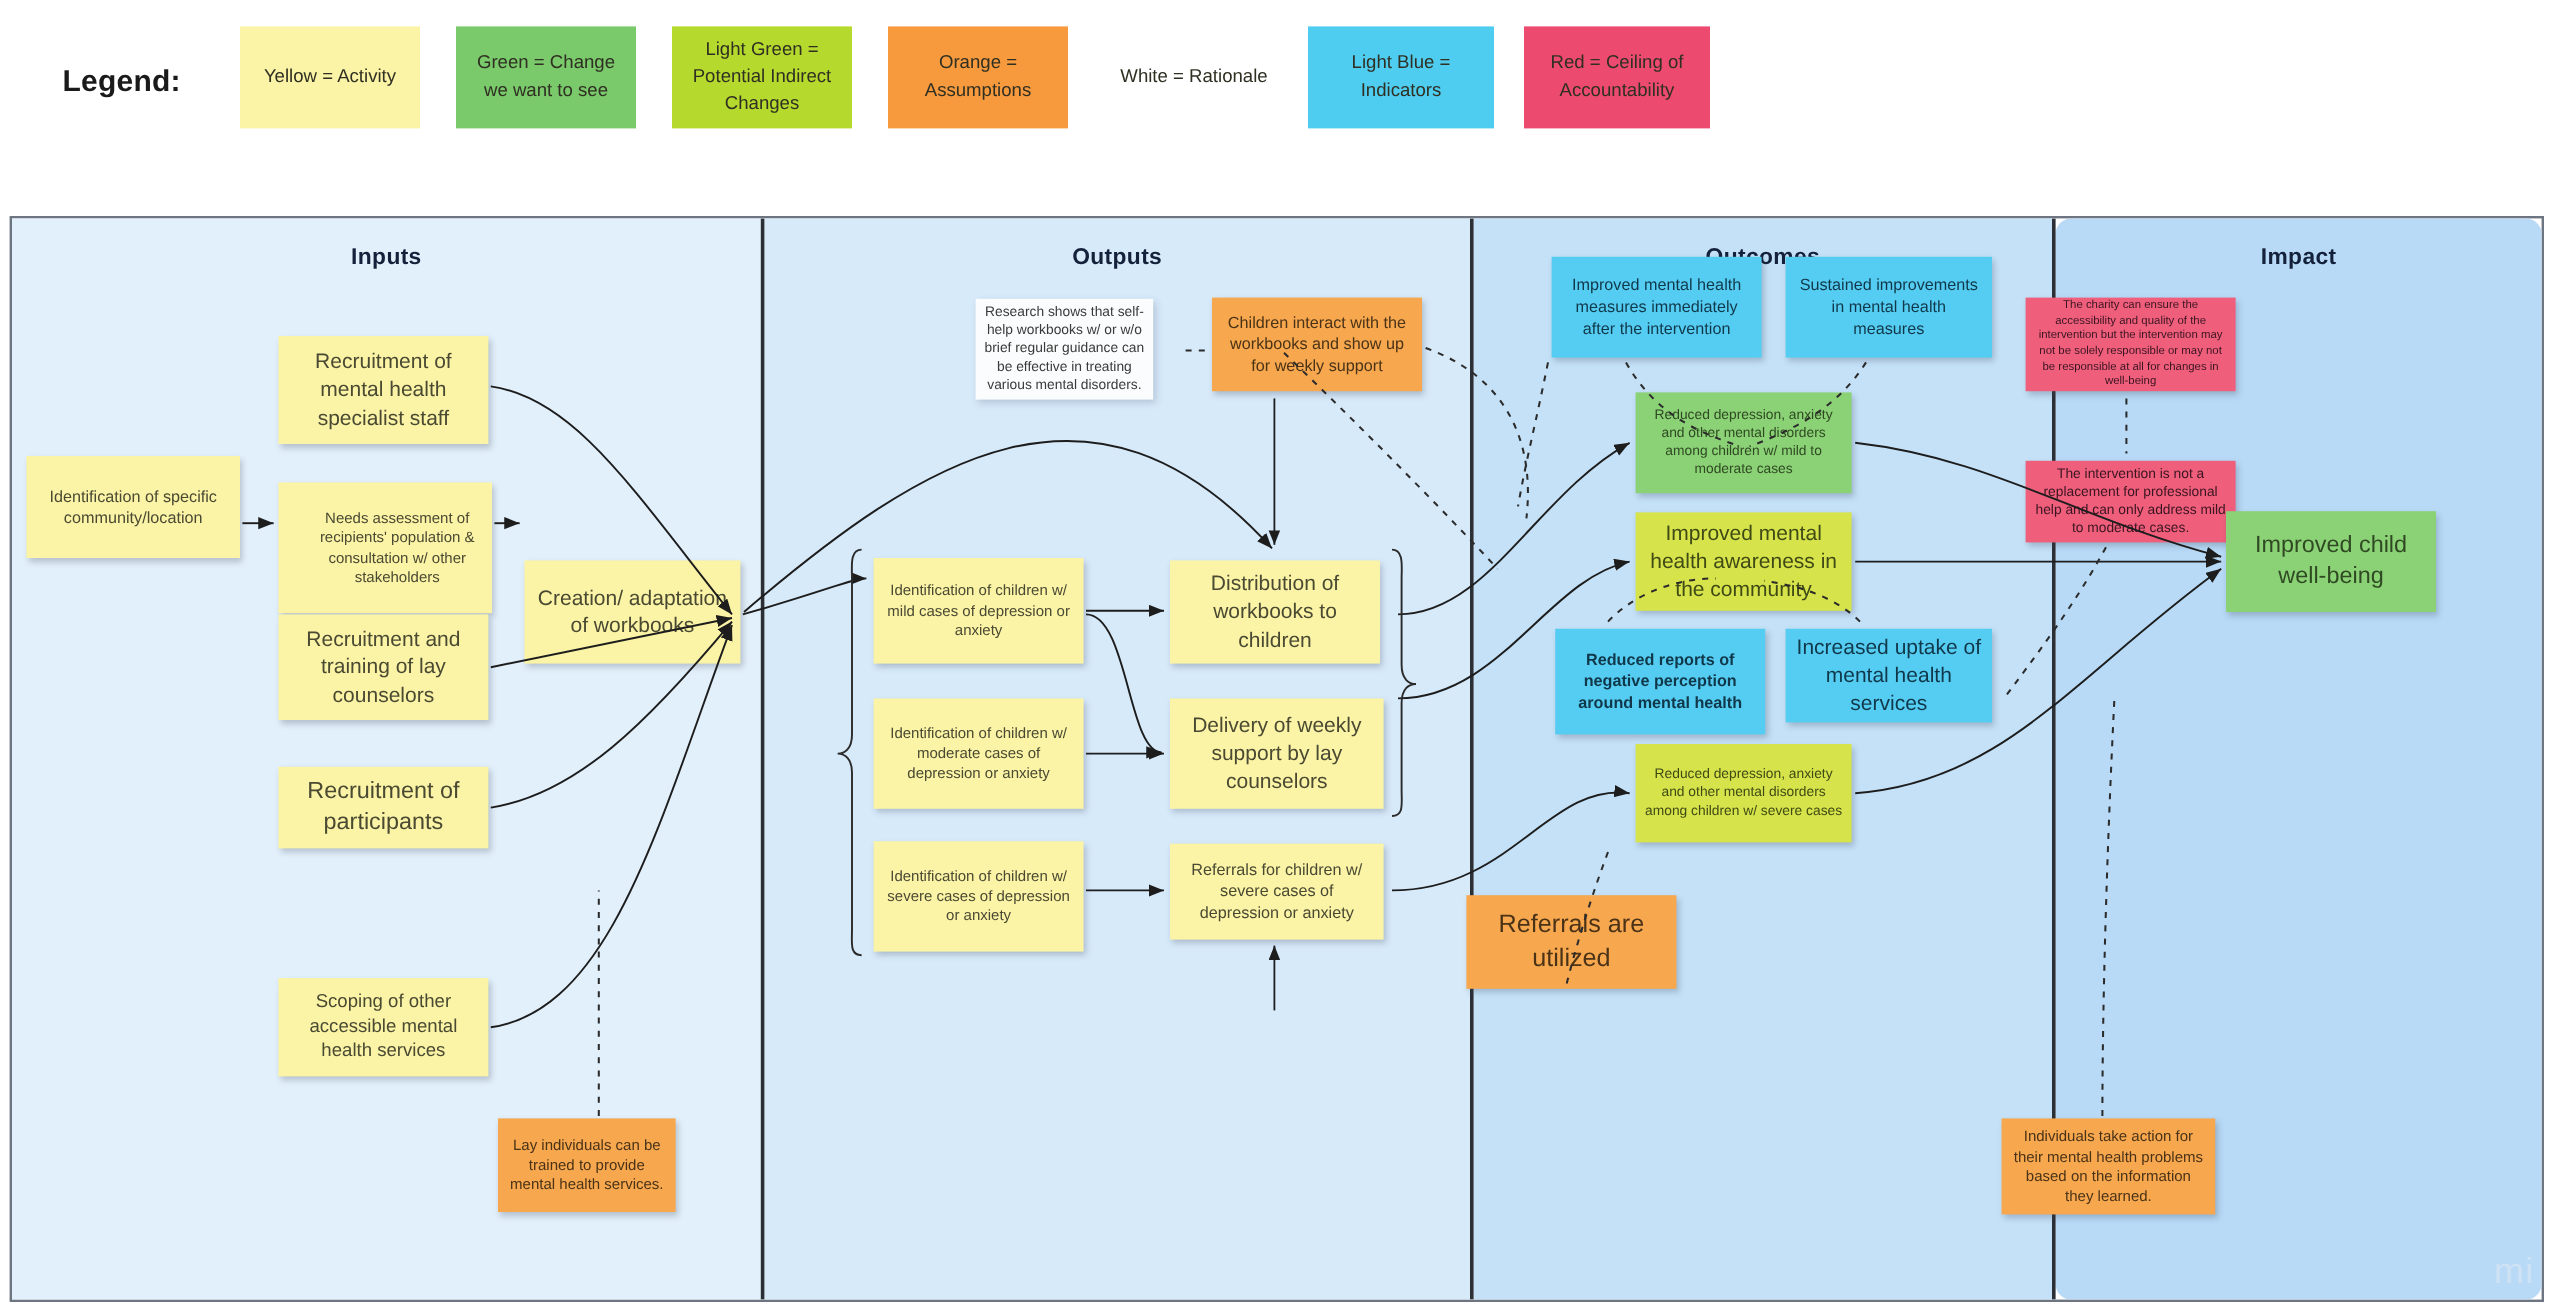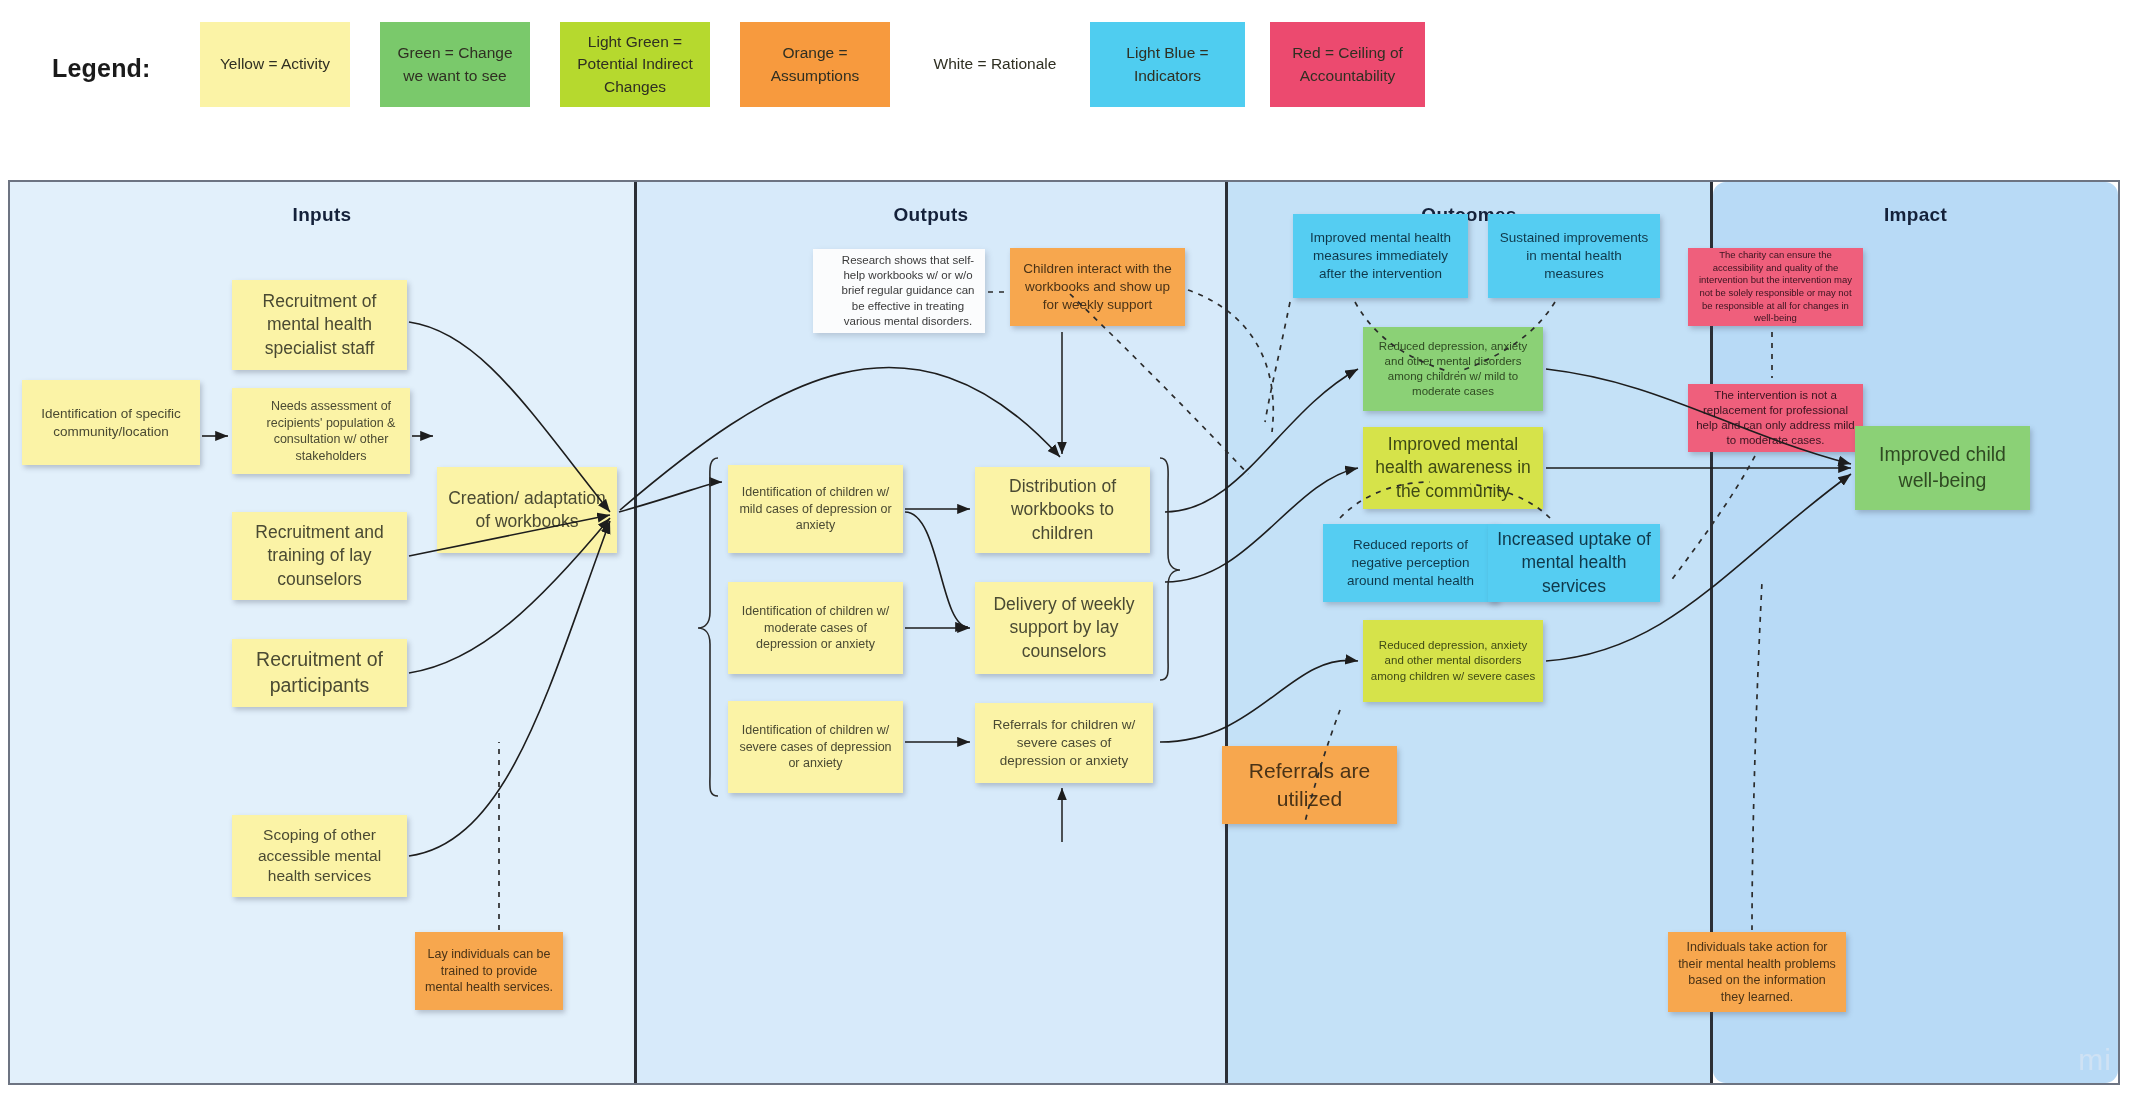--- a/index.html
+++ b/index.html
@@ -110,39 +110,39 @@
       </div>
       <div class="col-divider" style="left: 1215px;"></div>
       <div class="col" style="left: 1703px; width: 405px; background: rgb(184, 218, 246); border-radius: 13px;">
         <div class="col-head">Impact</div>
       </div>
       <div class="col-divider" style="left: 1700px;"></div>
     </div>
   <div id="nodes">
       <div class="node n-yellow fs-13" style="left: 12px; top: 198px; width: 178px; height: 85px;">Identification of specific community/location</div>
       <div class="node n-yellow fs-17" style="left: 222px; top: 98px; width: 175px; height: 90px;">Recruitment of mental health specialist staff</div>
-      <div class="node n-yellow fs-12" style="left: 222px; top: 206px; width: 178px; height: 86px; padding-left: 27px;">Needs assessment of recipients' population &amp; consultation w/ other stakeholders</div>
+      <div class="node n-yellow fs-12" style="left: 222px; top: 220px; width: 178px; height: 109px; padding-left: 27px;">Needs assessment of recipients' population &amp; consultation w/ other stakeholders</div>
       <div class="node n-yellow fs-17" style="left: 222px; top: 330px; width: 175px; height: 88px;">Recruitment and training of lay counselors</div>
       <div class="node n-yellow fs-19" style="left: 222px; top: 457px; width: 175px; height: 68px;">Recruitment of participants</div>
       <div class="node n-yellow fs-15" style="left: 222px; top: 633px; width: 175px; height: 82px;">Scoping of other accessible mental health services</div>
       <div class="node n-yellow fs-17" style="left: 427px; top: 285px; width: 180px; height: 86px;">Creation/ adaptation of workbooks</div>
       <div class="node n-orange fs-12" style="left: 405px; top: 750px; width: 148px; height: 78px;">Lay individuals can be trained to provide mental health services.</div>
-      <div class="node n-white fs-11" style="left: 803px; top: 67px; width: 172px; height: 84px; padding-left: 25px;">Research shows that self-help workbooks w/ or w/o brief regular guidance can be effective in treating various mental disorders.</div>
+      <div class="node n-white fs-11" style="left: 803px; top: 67px; width: 148px; height: 84px;">Research shows that self-help workbooks w/ or w/o brief regular guidance can be effective in treating various mental disorders.</div>
       <div class="node n-orange fs-13" style="left: 1000px; top: 66px; width: 175px; height: 78px;">Children interact with the workbooks and show up for weekly support</div>
       <div class="node n-yellow fs-12" style="left: 718px; top: 283px; width: 175px; height: 88px;">Identification of children w/ mild cases of depression or anxiety</div>
       <div class="node n-yellow fs-12" style="left: 718px; top: 400px; width: 175px; height: 92px;">Identification of children w/ moderate cases of depression or anxiety</div>
       <div class="node n-yellow fs-12" style="left: 718px; top: 519px; width: 175px; height: 92px;">Identification of children w/ severe cases of depression or anxiety</div>
       <div class="node n-yellow fs-17" style="left: 965px; top: 285px; width: 175px; height: 86px;">Distribution of workbooks to children</div>
       <div class="node n-yellow fs-17" style="left: 965px; top: 400px; width: 178px; height: 92px;">Delivery of weekly support by lay counselors</div>
       <div class="node n-yellow fs-13" style="left: 965px; top: 521px; width: 178px; height: 80px;">Referrals for children w/ severe cases of depression or anxiety</div>
       <div class="node n-blue fs-13" style="left: 1283px; top: 32px; width: 175px; height: 84px;">Improved mental health measures immediately after the intervention</div>
       <div class="node n-blue fs-13" style="left: 1478px; top: 32px; width: 172px; height: 84px;">Sustained improvements in mental health measures</div>
       <div class="node n-green fs-11" style="left: 1353px; top: 145px; width: 180px; height: 84px;">Reduced depression, anxiety and other mental disorders among children w/ mild to moderate cases</div>
       <div class="node n-ltgreen fs-17" style="left: 1353px; top: 245px; width: 180px; height: 82px;">Improved mental health awareness in the community</div>
-      <div class="node n-blue fs-13" style="left: 1313px; top: 342px; width: 175px; height: 78px;">Reduced reports of negative perception around mental health</div>
+      <div class="node n-blue fs-13" style="left: 1286px; top: 342px; width: 175px; height: 88px; font-weight: bold;">Reduced reports of negative perception around mental health</div>
       <div class="node n-blue fs-17" style="left: 1478px; top: 342px; width: 172px; height: 78px;">Increased uptake of mental health services</div>
       <div class="node n-ltgreen fs-11" style="left: 1353px; top: 438px; width: 180px; height: 82px;">Reduced depression, anxiety and other mental disorders among children w/ severe cases</div>
       <div class="node n-orange fs-21" style="left: 1212px; top: 564px; width: 175px; height: 78px;">Referrals are utilized</div>
       <div class="node n-red fs-9" style="left: 1678px; top: 66px; width: 175px; height: 78px;">The charity can ensure the accessibility and quality of the intervention but the intervention may not be solely responsible or may not be responsible at all for changes in well-being</div>
       <div class="node n-red fs-11" style="left: 1678px; top: 202px; width: 175px; height: 68px;">The intervention is not a replacement for professional help and can only address mild to moderate cases.</div>
       <div class="node n-orange fs-12" style="left: 1658px; top: 750px; width: 178px; height: 80px;">Individuals take action for their mental health problems based on the information they learned.</div>
       <div class="node n-green fs-19" style="left: 1845px; top: 244px; width: 175px; height: 84px; text-align: center;">Improved child well-being</div>
     </div>
 
   <svg id="edges" viewBox="0 0 2112 905" preserveAspectRatio="none">

